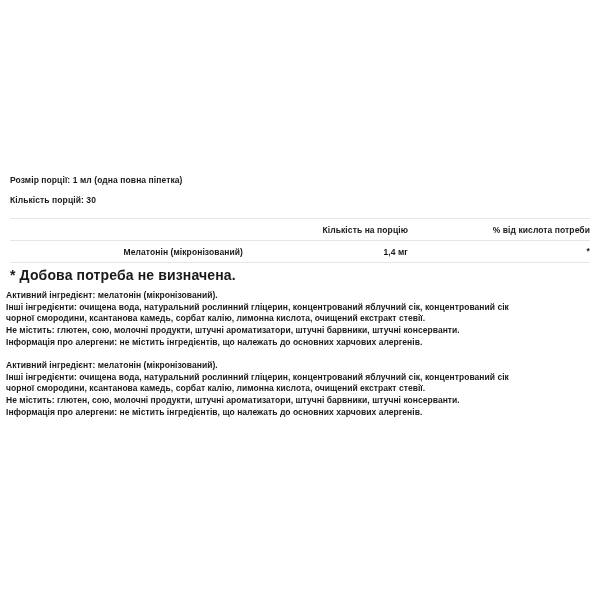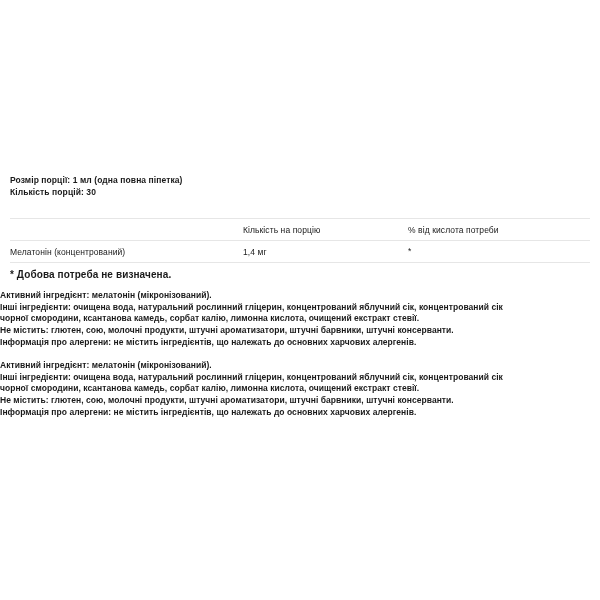--- a/index.html
+++ b/index.html
@@ -32,40 +32,40 @@
   }
   .serving-line {
     font-size: 8.5px;
     font-weight: 700;
     line-height: 12px;
     letter-spacing: 0.01em;
     color: #1a1a1a;
     white-space: nowrap;
   }
   .serving-line + .serving-line {
-    margin-top: 0;
+    margin-top: 8px;
   }
 
   
   .facts-table {
     position: absolute;
     left: 10px;
     top: 218px;
     width: 580px;
     border-collapse: collapse;
     table-layout: fixed;
   }
   .facts-table th,
   .facts-table td {
     padding: 0;
     margin: 0;
-    text-align: left;
+    text-align: right;
     vertical-align: middle;
     font-size: 8.5px;
-    font-weight: 400;
+    font-weight: 700;
     letter-spacing: 0.01em;
     color: #1a1a1a;
   }
   .facts-table thead tr {
     height: 22px;
   }
   .facts-table tbody tr {
     height: 22px;
   }
   .facts-table thead tr th {
@@ -82,32 +82,32 @@
   .cell-dv-star {
     font-size: 8.5px;
     line-height: 1;
   }
 
   
   .footnote {
     position: absolute;
     left: 10px;
     top: 269px;
-    font-size: 10px;
+    font-size: 14px;
     font-weight: 700;
     line-height: 12px;
     letter-spacing: 0.01em;
     color: #1a1a1a;
     white-space: nowrap;
   }
 
   
   .ingredients-block {
     position: absolute;
-    left: 0;
+    left: 6px;
     width: 582px;
   }
   .ingredients-block.block-1 { top: 290px; }
   .ingredients-block.block-2 { top: 360px; }
 
   .ing-line {
     font-size: 8.5px;
     font-weight: 700;
     line-height: 11.7px;
     letter-spacing: 0.005em;
@@ -133,21 +133,21 @@
     </colgroup>
     <thead>
       <tr>
         <th></th>
         <th>Кількість на порцію</th>
         <th>% від кислота потреби</th>
       </tr>
     </thead>
     <tbody>
       <tr>
-        <td>Мелатонін (концентрований)</td>
+        <td>Мелатонін (мікронізований)</td>
         <td>1,4 мг</td>
         <td class="cell-dv-star">*</td>
       </tr>
     </tbody>
   </table>
 
   <div class="footnote">* Добова потреба не визначена.</div>
 
   <div class="ingredients-block block-1">
     <div class="ing-line">Активний інгредієнт: мелатонін (мікронізований).</div>

